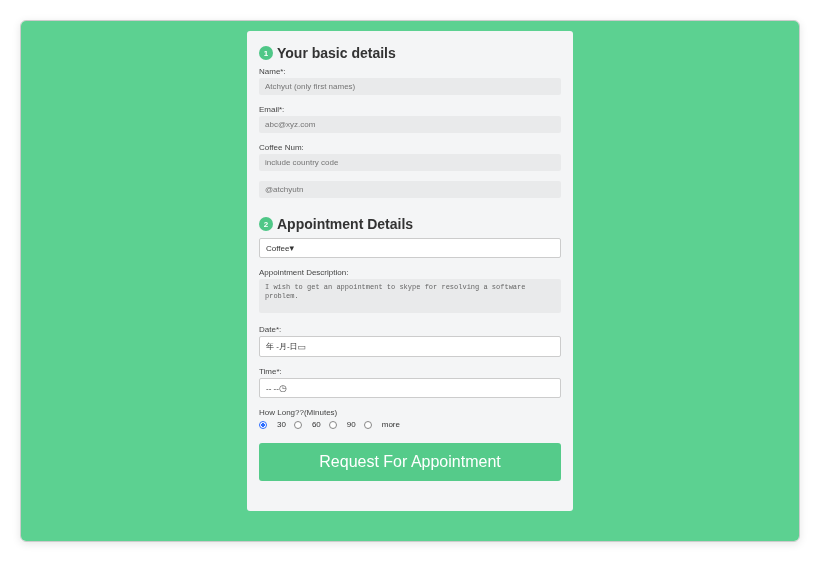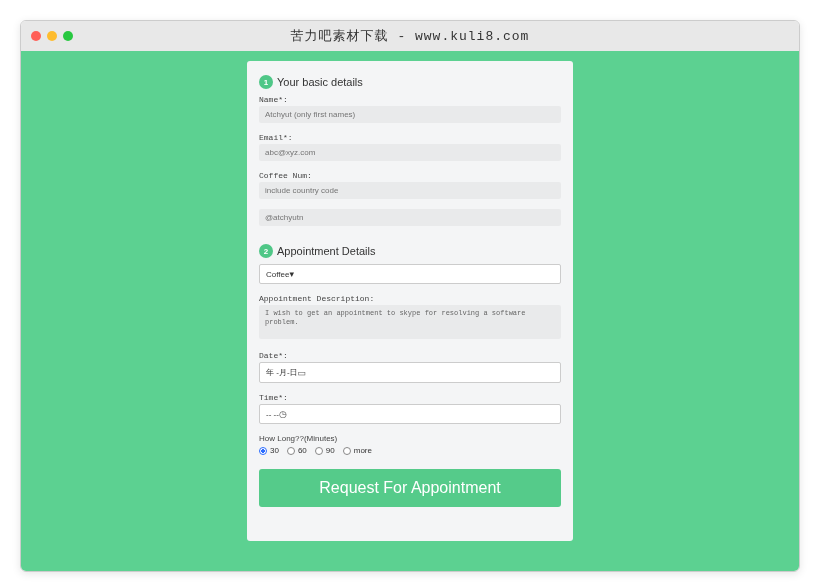--- a/index.html
+++ b/index.html
@@ -68,31 +68,30 @@
     width: 14px;
     height: 14px;
     border-radius: 50%;
     display: inline-flex;
     align-items: center;
     justify-content: center;
     font-size: 8px;
     font-weight: bold;
   }
   .section-title {
-    font-size: 11px;
-    font-weight: 400;
+    font-size: 14px;
+    font-weight: 700;
     color: #333;
   }
   .field { margin-bottom: 10px; }
   .field label {
     display: block;
     font-size: 8px;
     color: #444;
     margin-bottom: 2px;
-    font-family: Liberation Mono, monospace;
   }
   .text-input, .select-input, .textarea-input, .date-input, .time-input {
     width: 100%;
     background: #e9eaeb;
     border: none;
     border-radius: 2px;
     padding: 4px 6px;
     font-size: 8px;
     color: #666;
     font-family: inherit;
@@ -134,21 +133,21 @@
     margin-bottom: 3px;
     display: block;
   }
   .radios {
     display: flex;
     gap: 8px;
     align-items: center;
     font-size: 8px;
     color: #333;
   }
-  .radio-opt { display: inline-flex; align-items: center; gap: 3px; }
+  .radio-opt { display: inline-flex; align-items: center; gap: 10px; }
   .radio-dot {
     width: 8px; height: 8px; border-radius: 50%;
     border: 1px solid #888; background: #fff;
     display: inline-block;
   }
   .radio-dot.selected {
     border-color: #2b6cff;
     background: radial-gradient(circle, #2b6cff 0 40%, #fff 45% 100%);
   }
   .submit-btn {
@@ -160,28 +159,20 @@
     font-size: 16px;
     font-weight: 500;
     border-radius: 3px;
     cursor: pointer;
   }
 </style>
 </head>
 <body>
 
 <div class="browser-frame">
-  <div class="browser-bar">
-    <div class="dots">
-      <span class="dot red"></span>
-      <span class="dot yellow"></span>
-      <span class="dot green"></span>
-    </div>
-    <div class="browser-title">苦力吧素材下载 - www.kuli8.com</div>
-  </div>
 
   <div class="viewport">
     <div class="form-card">
 
       
       <div class="section-head">
         <span class="step-num">1</span>
         <span class="section-title">Your basic details</span>
       </div>
 

